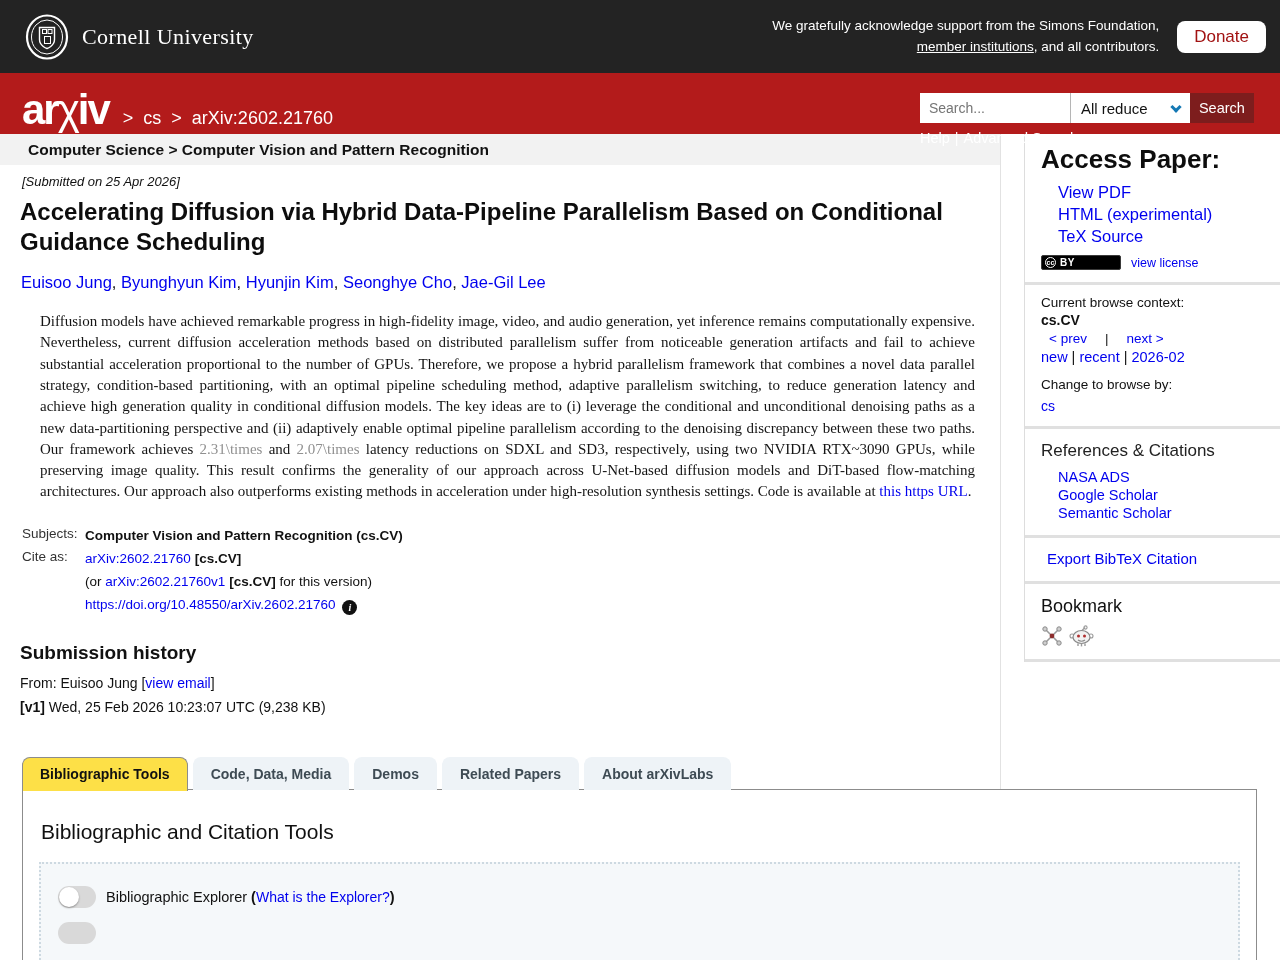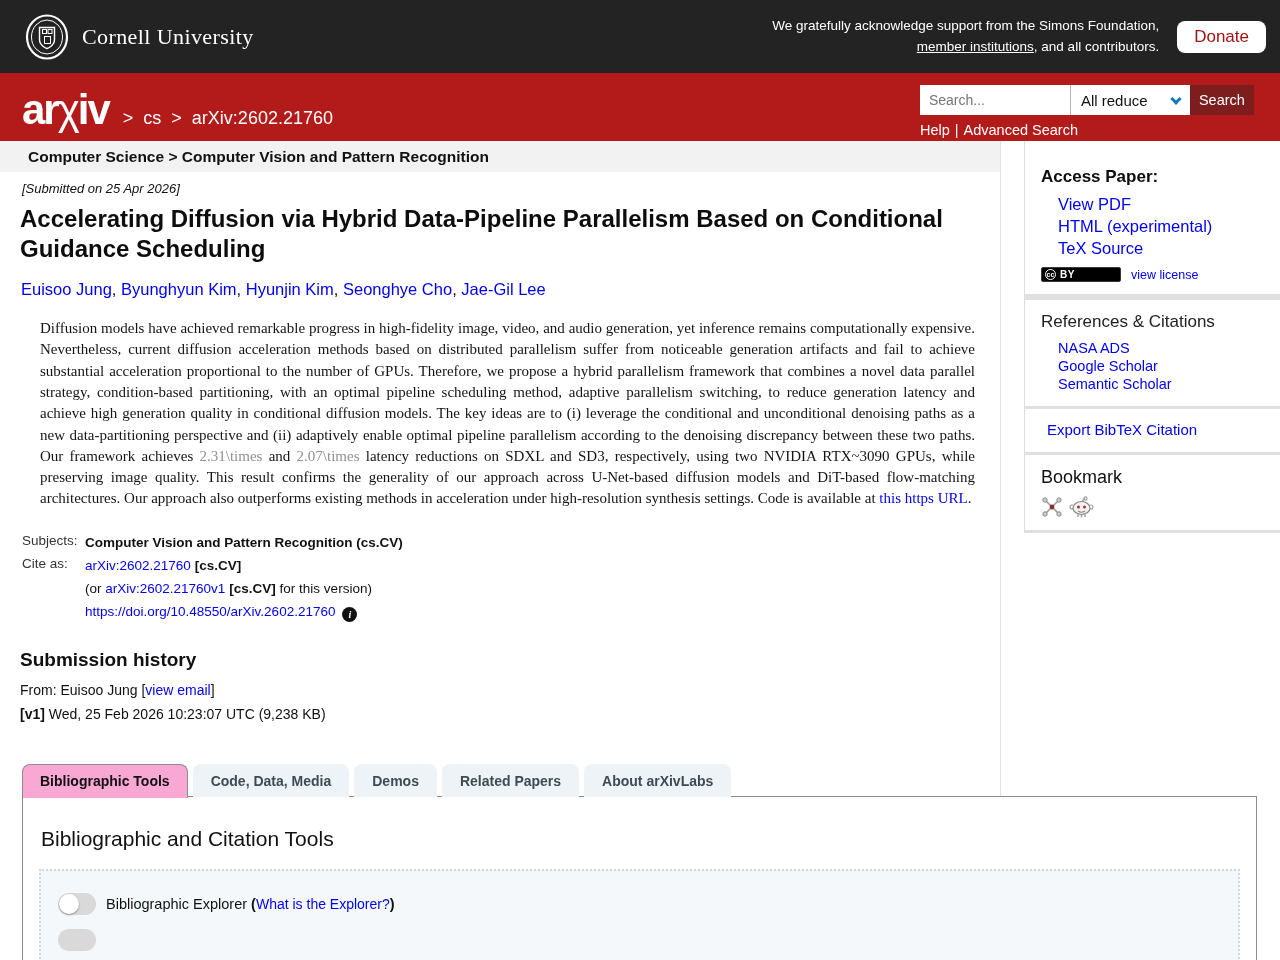--- a/index.html
+++ b/index.html
@@ -12,29 +12,29 @@
     padding:0 14px; color:#fff;justify-content:space-between; }
   .cornell { display:flex; align-items:center; gap:12px; margin-left:10px; }
   .cornell-name { font-family:"Liberation Serif",serif; font-size:22px; letter-spacing:.4px; }
   .spacer { flex:1; }
   .support { text-align:right; font-size:13.5px; line-height:1.5; margin-right:18px; }
   .support a { color:#fff; }
   .donate { background:#fff; color:#a11212; font-size:17px; padding:6px 17px;
     border-radius:8px; text-decoration:none; display:inline-block; }
 
   
-  .red-banner { height:68px; background:#b31b1b; position:relative; color:#fff; }
+  .red-banner { height:61px; background:#b31b1b; position:relative; color:#fff; }
   .brand { position:absolute; left:22px; top:16px; display:flex; align-items:baseline; gap:9px; }
   .arxiv-logo { font-size:42px; font-weight:bold; letter-spacing:-2px; line-height:1;
     color:#fff; text-decoration:none; }
   .arxiv-logo .chi { font-weight:normal; }
   .crumbs { font-size:18px; }
   .crumbs a { color:#fff; text-decoration:none; }
   .crumbs .crumb-sep { margin:0 5px; }
-  .search-zone { position:absolute; right:15px; top:12px; display:flex; flex-direction:column; }
+  .search-zone { position:absolute; right:15px; top:20px; display:flex; flex-direction:column; }
   .search-row { display:flex; align-items:stretch; }
   .search-input { width:150px; height:30px; border:1px solid #fff; padding:0 8px;
     font-size:14px; color:#333; font-family:"Liberation Sans",sans-serif; }
   .scope { width:120px; height:30px; background:#fff; color:#111; display:flex;
     align-items:center; justify-content:space-between; padding:0 10px; font-size:15px;
     border-left:1px solid #b5b5b5; cursor:pointer; }
   .chev { width:8px; height:8px; border-right:3px solid #1478b4; border-bottom:3px solid #1478b4;
     transform:rotate(45deg); margin-top:-3px; }
   .search-btn { width:64px; height:30px; background:#7d1d1d; color:#fff; border:none;
     font-size:14.5px; font-family:"Liberation Sans",sans-serif; cursor:pointer; }
@@ -77,37 +77,37 @@
   .from-line a { color:#0000ee; text-decoration:none; }
   .v1-line { margin:8px 0 0 20px; font-size:14px; }
   .v1-tag { font-weight:bold; }
 
   
   .labs { margin:42px 0 0 22px; width:1235px; }
   .tabs { display:flex; gap:5px; position:relative; z-index:2; }
   .tab { padding:8px 17px; font-size:14px; font-weight:bold; color:#3e4b54;
     background:#eef3f7; border-radius:8px 8px 0 0; border:1px solid transparent;
     border-bottom:none; cursor:pointer; }
-  .tab.active { background:#f9a8d4; color:#111; border-color:#8c8c8c; margin-bottom:-1px; }
+  .tab.active { background:#fde047; color:#111; border-color:#8c8c8c; margin-bottom:-1px; }
   .panel { border:1px solid #8c8c8c; background:#fff; padding:16px 16px 40px; margin-top:-1px; }
   .panel-h { font-size:21px; font-weight:normal; margin:14px 0 18px 2px; }
   .tools { background:#f5f8fa; border:2px dotted #cdd9e1; padding:8px 0 22px; }
   .tool-row { display:flex; align-items:center; margin:14px 0 0 17px; gap:10px; }
   .toggle { width:38px; height:22px; border-radius:11px; background:#d9d9d9;
     position:relative; flex-shrink:0; cursor:pointer; }
   .knob { position:absolute; left:1px; top:1px; width:20px; height:20px; border-radius:50%;
     background:#fff; box-shadow:0 1px 2px rgba(0,0,0,.35); }
   .tool-label { font-size:14.5px; }
   .paren { font-weight:bold; }
   .tool-q { color:#0000ee; text-decoration:none; font-size:14px; }
 
   
   .side-sec { padding:10px 16px 12px; background:#fff; }
   .sep { height:3px; background:#e0e0e0; }
-  .access-h { font-size:17px; font-weight:bold; margin:16px 0 8px; color:#0d0d0d; }
+  .access-h { font-size:26px; font-weight:bold; margin:0 0 8px; color:#0d0d0d; }
   .access-links { margin:0 0 0 17px; padding:0; list-style:none; }
   .access-links li { margin-bottom:3px; }
   .access-links a { color:#0000ee; text-decoration:none; font-size:16.5px; }
   .license-row { display:flex; align-items:center; gap:10px; margin-top:9px; }
   .cc-badge { width:80px; height:15px; background:#000; border-radius:2px; display:flex;
     align-items:center; gap:4px; padding:0 3px; border:1px solid #3a3a3a; }
   .cc-circle { width:11px; height:11px; border:1px solid #fff; border-radius:50%; color:#fff;
     font-size:7px; display:flex; align-items:center; justify-content:center; font-weight:bold; }
   .cc-by { color:#fff; font-size:10px; font-weight:bold; letter-spacing:.5px; }
   .view-license { color:#0000ee; font-size:12.5px; text-decoration:none; }
@@ -262,20 +262,32 @@
       <div class="license-row">
         <span class="cc-badge">
           <span class="cc-circle">cc</span>
           <span class="cc-by">BY</span>
         </span>
         <a class="view-license">view license</a>
       </div>
     </section>
     <div class="sep"></div>
 
+    <section class="side-sec">
+      <div>Current browse context:</div>
+      <div class="ctx-value">cs.CV</div>
+      <div class="prevnext">
+        <a class="lead">&lt; prev</a><span class="pipe">|</span><a>next &gt;</a>
+      </div>
+      <div class="newrecent">
+        <a>new</a><span class="pipe">|</span><a>recent</a><span class="pipe">|</span><a>2026-02</a>
+      </div>
+      <div class="change-label">Change to browse by:</div>
+      <a class="change-link">cs</a>
+    </section>
     <div class="sep"></div>
 
     <section class="side-sec">
       <div class="refs-h">References &amp; Citations</div>
       <ul class="refs-links">
         <li><a>NASA ADS</a></li>
         <li><a>Google Scholar</a></li>
         <li><a>Semantic Scholar</a></li>
       </ul>
     </section>

